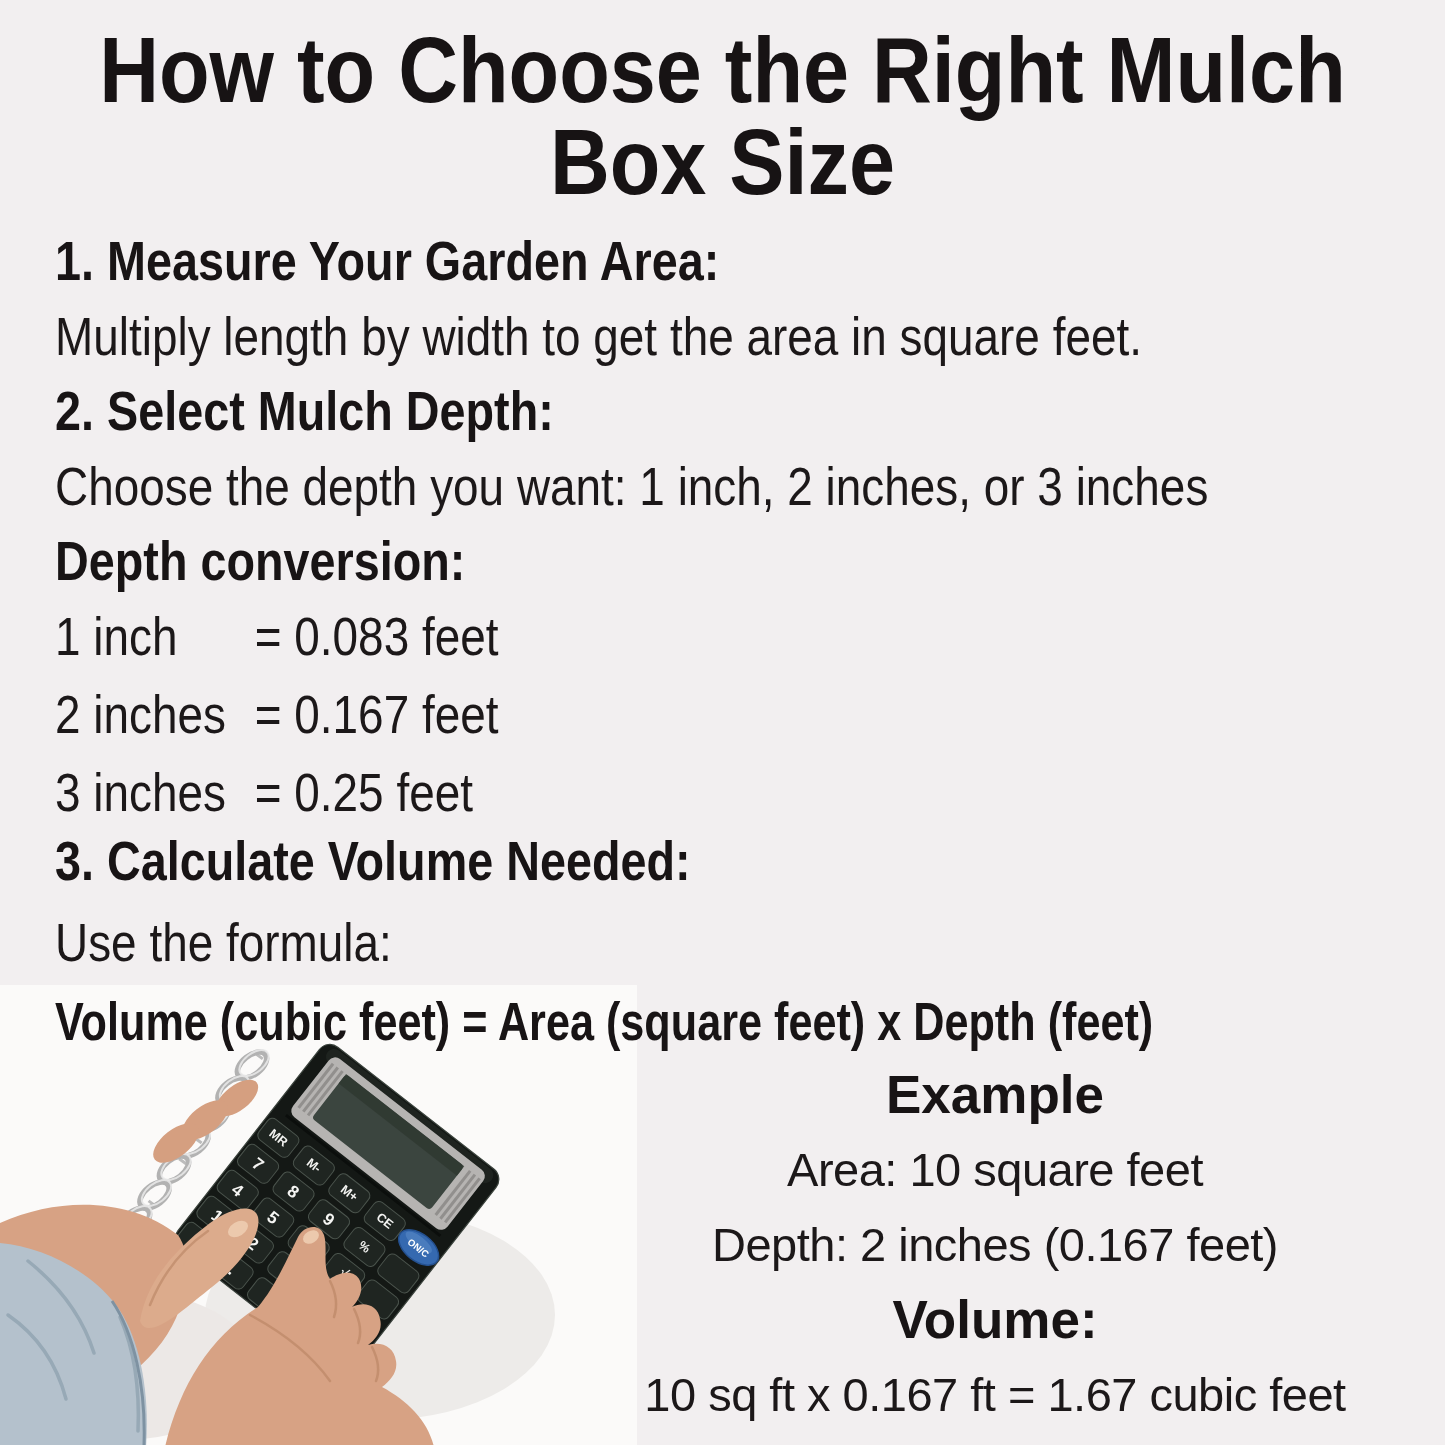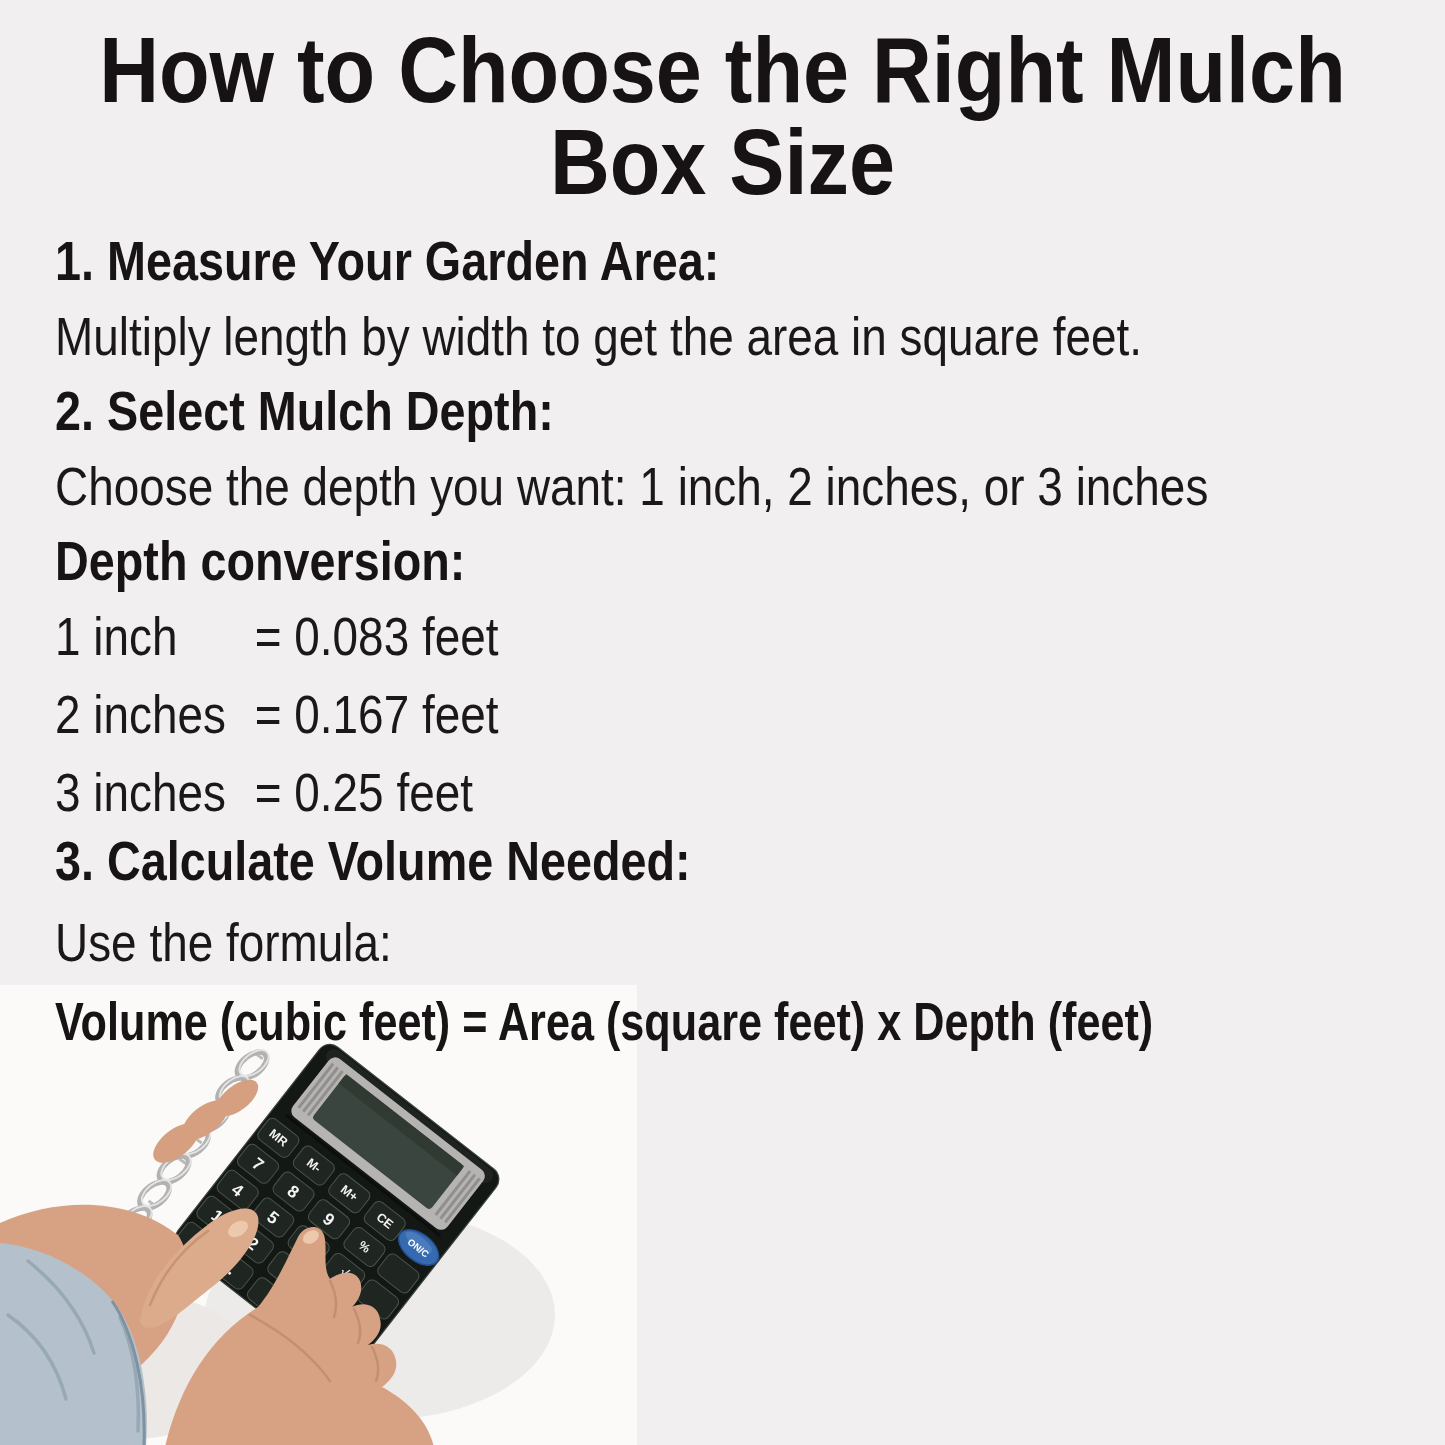--- a/index.html
+++ b/index.html
@@ -273,14 +273,21 @@
   <div class="line b" style="top:534px">Depth conversion:</div>
 
   <div class="line" style="top:609px"><span class="convlabel">1 inch</span><span>= 0.083 feet</span></div>
   <div class="line" style="top:687px"><span class="convlabel">2 inches</span><span>= 0.167 feet</span></div>
   <div class="line" style="top:765px"><span class="convlabel">3 inches</span><span>= 0.25 feet</span></div>
 
   <div class="line b" style="top:834px">3. Calculate Volume Needed:</div>
   <div class="line" style="top:915px">Use the formula:</div>
   <div class="line formula" style="top:994px">Volume (cubic feet) = Area (square feet) x Depth (feet)</div>
 
+  <div class="example">
+    <div class="ex-h">Example</div>
+    <div class="ex-l">Area: 10 square feet</div>
+    <div class="ex-l">Depth: 2 inches (0.167 feet)</div>
+    <div class="ex-h">Volume:</div>
+    <div class="ex-l">10 sq ft x 0.167 ft = 1.67 cubic feet</div>
+  </div>
 
 </div>
 
 </body></html>

